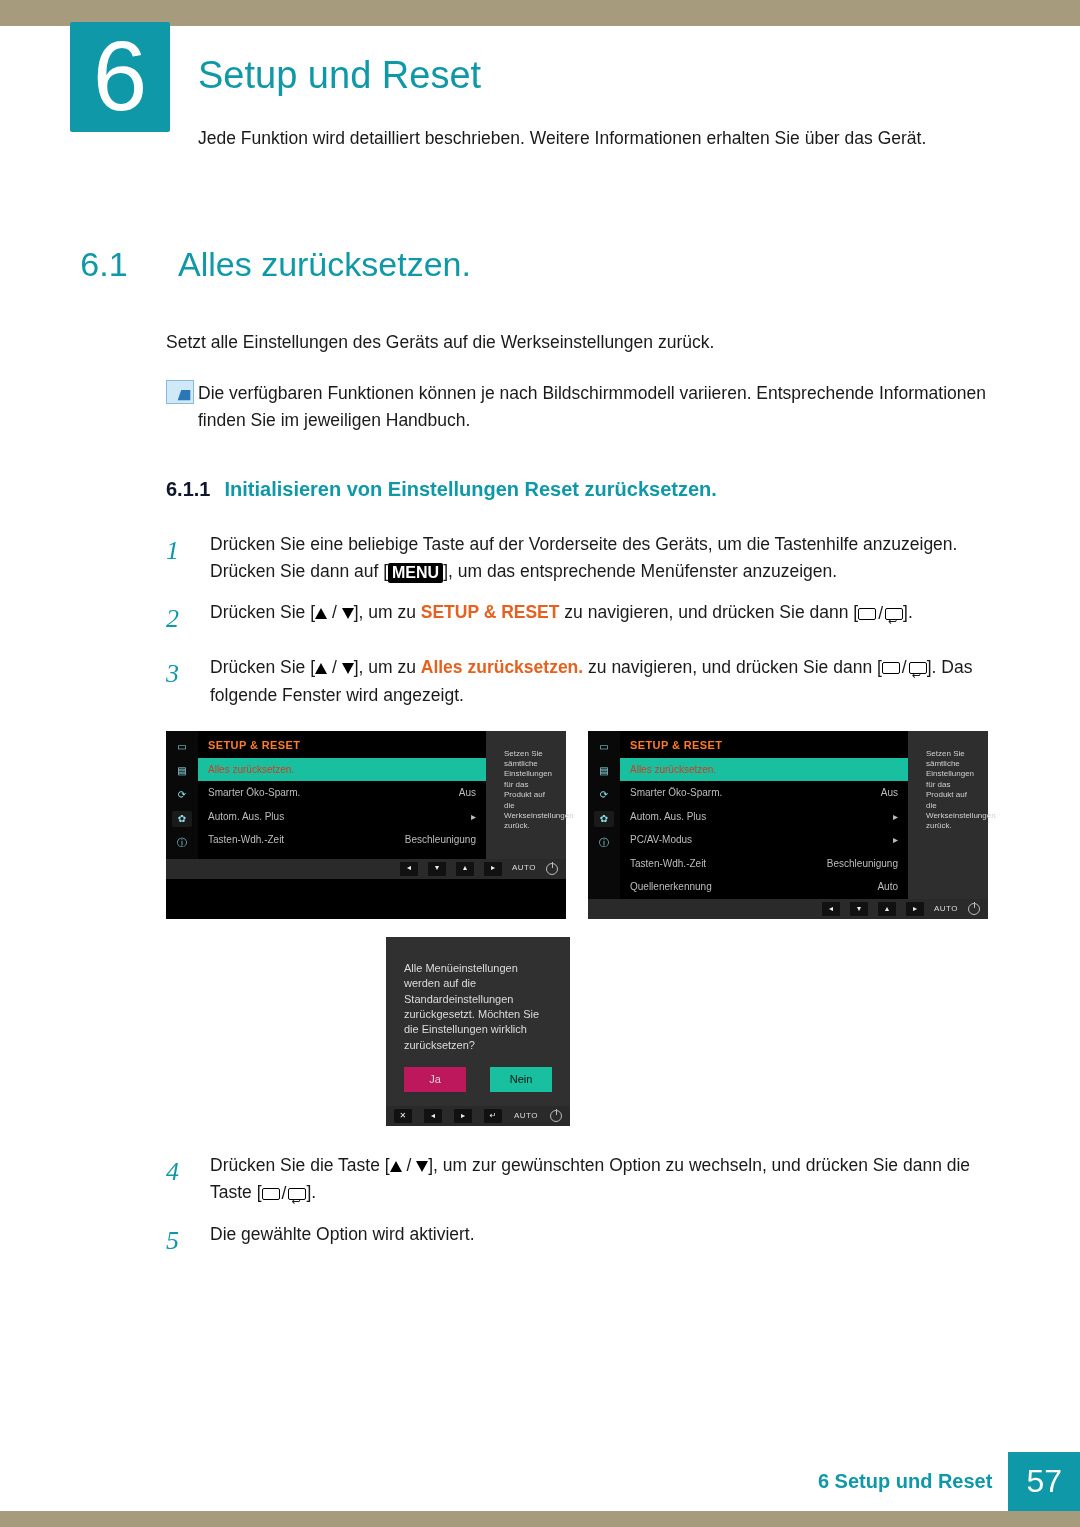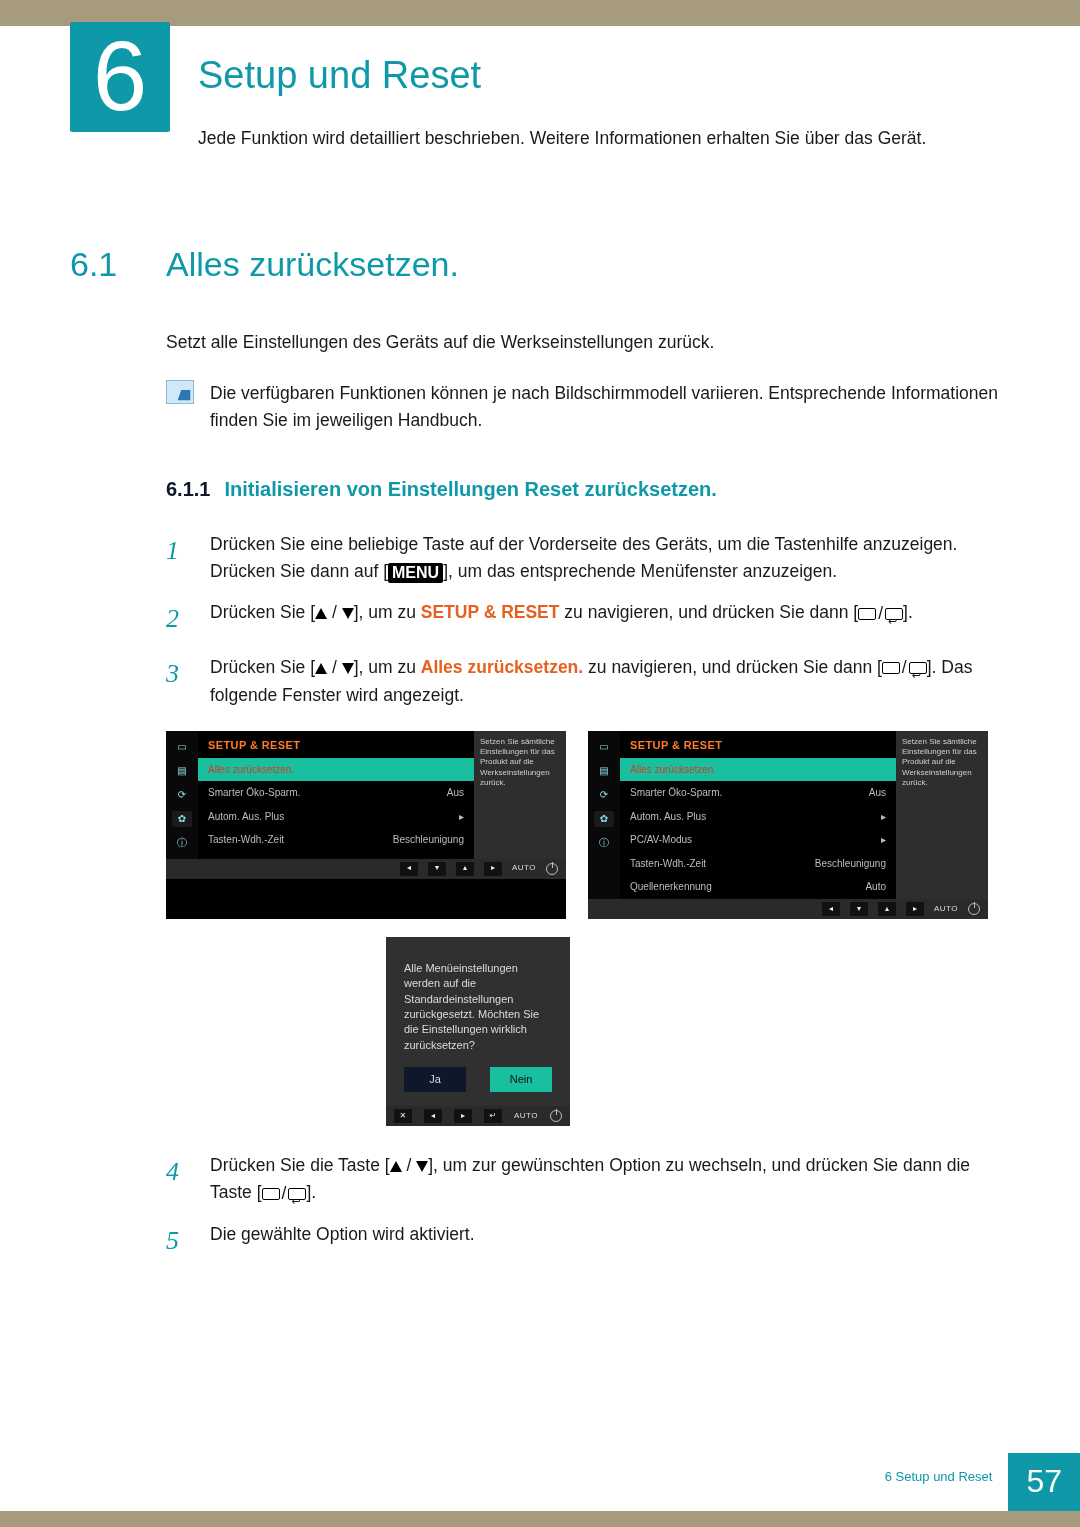--- a/index.html
+++ b/index.html
@@ -5,25 +5,25 @@
 * { margin:0; padding:0; box-sizing:border-box; }
 body { font-family:Arial,Helvetica,sans-serif; background:#fff; width:1080px; margin:0 auto; color:#1a1a1a; font-size:18px; line-height:1.55; }
 .top-bar { background:#a69b7c; height:26px; }
 .header-wrap { padding:0 70px; }
 .chapter-box { display:flex; align-items:flex-start; gap:28px; margin-top:-4px; }
 .chapter-num { background:#0f98a8; color:#fff; width:100px; height:110px; display:flex; align-items:center; justify-content:center; font-size:98px; font-weight:300; border-radius:2px; }
 .chapter-head { padding-top:24px; }
 .chapter-title { color:#0f98a8; font-size:38px; font-weight:400; }
 .chapter-sub { margin-top:20px; font-size:17.5px; }
 .body-wrap { padding:40px 70px 120px 70px; }
-.sec-row { display:flex; gap:28px; align-items:baseline; margin-top:46px; }
+.sec-row { display:flex; gap:40px; align-items:baseline; margin-top:46px;text-align:center; }
 .sec-num { color:#0f98a8; font-size:34px; font-weight:400; width:68px; }
 .sec-title { color:#0f98a8; font-size:34px; font-weight:400; }
 .plain { margin-top:38px; font-size:17.5px; padding-left:96px; }
-.note-row { display:flex; gap:16px; margin-top:24px; padding-left:96px; }
+.note-row { display:flex; gap:4px; margin-top:24px; padding-left:96px; }
 .note-icon { width:28px; height:24px; background:#cfe9f9; border:1px solid #8bb9d8; position:relative; flex:0 0 28px; }
 .note-icon::after { content:""; position:absolute; right:2px; bottom:2px; width:14px; height:12px; background:#2a77b4; clip-path:polygon(30% 10%,95% 10%,95% 95%,5% 95%,30% 10%); }
 .note-text { font-size:17.5px; }
 .subsec { display:flex; gap:14px; margin-top:40px; padding-left:96px; }
 .subsec-num { color:#0f172a; font-size:20px; font-weight:700; }
 .subsec-title { color:#0f98a8; font-size:20px; font-weight:700; }
 .step-list { margin-top:26px; padding-left:96px; }
 .step { display:flex; gap:22px; margin-top:14px; }
 .step-n { color:#0f98a8; font-size:26px; font-style:italic; width:22px; flex:0 0 22px; font-family:Georgia,serif; }
 .step-t { font-size:17.5px; flex:1; }
@@ -41,42 +41,42 @@
 .osd-main { display:flex; }
 .osd-side { width:32px; background:#090909; display:flex; flex-direction:column; align-items:center; gap:8px; padding:8px 0; }
 .osd-side .ico { width:20px; height:16px; display:flex; align-items:center; justify-content:center; color:#8fdfe8; }
 .osd-side .ico.sel { background:#1a1a1a; border-radius:2px; }
 .osd-right { flex:1; display:flex; }
 .osd-menu { flex:1; display:flex; flex-direction:column; }
 .osd-title { color:#ff7a2b; font-weight:700; padding:6px 10px 4px; font-size:11px; letter-spacing:0.4px; }
 .osd-item { display:flex; justify-content:space-between; padding:4px 10px; color:#bdbdbd; font-size:10px; }
 .osd-item.hl { background:#18c0a0; color:#111; }
 .osd-item.hl span:first-child { color:#d63a1f; }
-.osd-help { width:92px; background:#2f2e2e; color:#cfcfcf; font-size:8px; padding:6px; line-height:1.3; }
+.osd-help { width:80px; background:#2f2e2e; color:#cfcfcf; font-size:8px; padding:18px; line-height:1.3; }
 .osd-foot { background:#2a2a2a; height:20px; display:flex; justify-content:flex-end; align-items:center; gap:10px; padding:0 8px; font-size:9px; }
 .osd-foot .k { background:#111; color:#eee; width:18px; height:14px; display:flex; align-items:center; justify-content:center; font-size:8px; border-radius:1px; }
 .osd-foot .auto { font-size:8px; color:#ddd; letter-spacing:0.5px; }
 .osd-foot .pwr { width:12px; height:12px; border:1px solid #bbb; border-radius:50%; position:relative; }
 .osd-foot .pwr::after { content:""; position:absolute; top:-2px; left:5px; width:1px; height:6px; background:#bbb; }
 
 .dialog-wrap { padding-left:96px; margin-top:18px; margin-left:220px; width:280px; }
 .dialog { background:#303030; color:#dcdcdc; font-size:11px; padding:24px 18px 14px; }
 .dialog-q { line-height:1.4; margin-bottom:14px; }
 .dialog-btns { display:flex; justify-content:center; gap:24px; }
-.dialog-btn { width:70px; text-align:center; padding:4px 0; background:#0f172a; }
+.dialog-btn { width:70px; text-align:center; padding:4px 0; background:#be185d; }
 .dialog-btn.sel { background:#18c0a0; color:#111; }
 .dialog-foot { background:#2a2a2a; height:20px; display:flex; justify-content:center; align-items:center; gap:12px; }
 .dialog-foot .k { background:#111; color:#eee; width:18px; height:14px; display:flex; align-items:center; justify-content:center; font-size:8px; border-radius:1px; }
 .dialog-foot .auto { font-size:8px; color:#ddd; letter-spacing:0.5px; }
 .dialog-foot .pwr { width:12px; height:12px; border:1px solid #bbb; border-radius:50%; position:relative; }
 .dialog-foot .pwr::after { content:""; position:absolute; top:-2px; left:5px; width:1px; height:6px; background:#bbb; }
 
 .page-foot { position:fixed; bottom:0; left:0; right:0; max-width:1080px; margin:0 auto; }
 .page-foot-inner { display:flex; justify-content:flex-end; align-items:stretch; }
-.foot-label { color:#0f98a8; font-size:13px; padding:14px 16px; }
+.foot-label { color:#0f98a8; font-size:20px; padding:14px 16px;font-weight:bold; }
 .foot-num { background:#0f98a8; color:#fff; font-size:32px; padding:4px 18px; display:flex; align-items:center; }
 .foot-bar { background:#a69b7c; height:16px; }
 </style>
 </head>
 <body>
 
 <div class="top-bar"></div>
 
 <div class="header-wrap">
   <div class="chapter-box">

